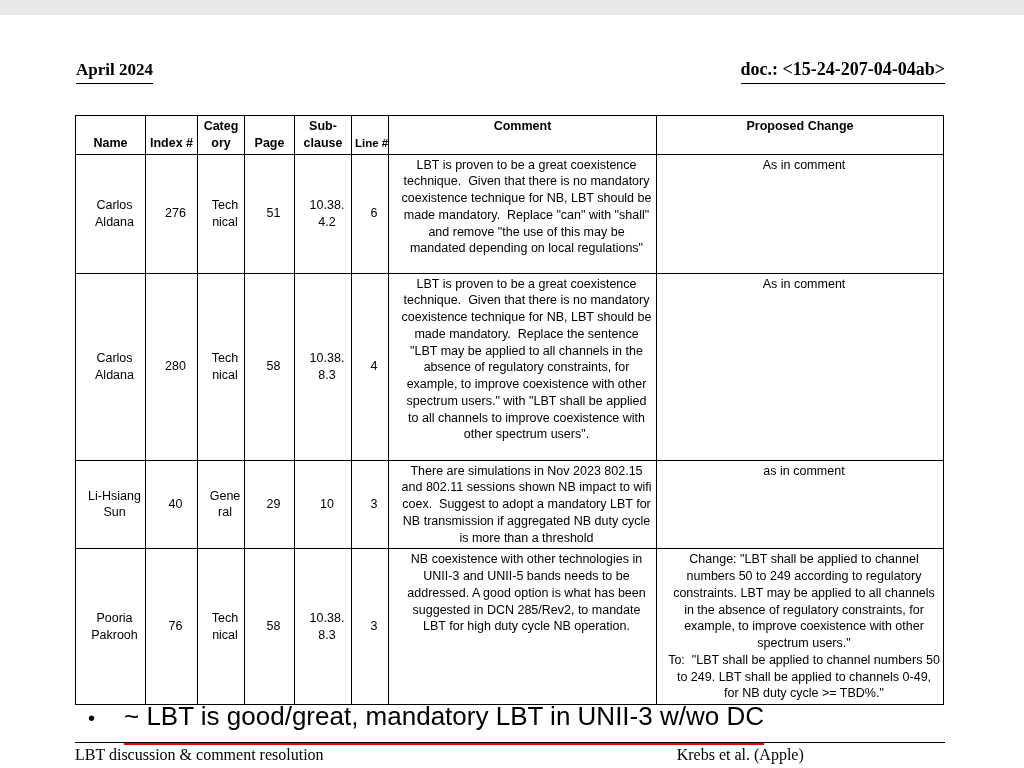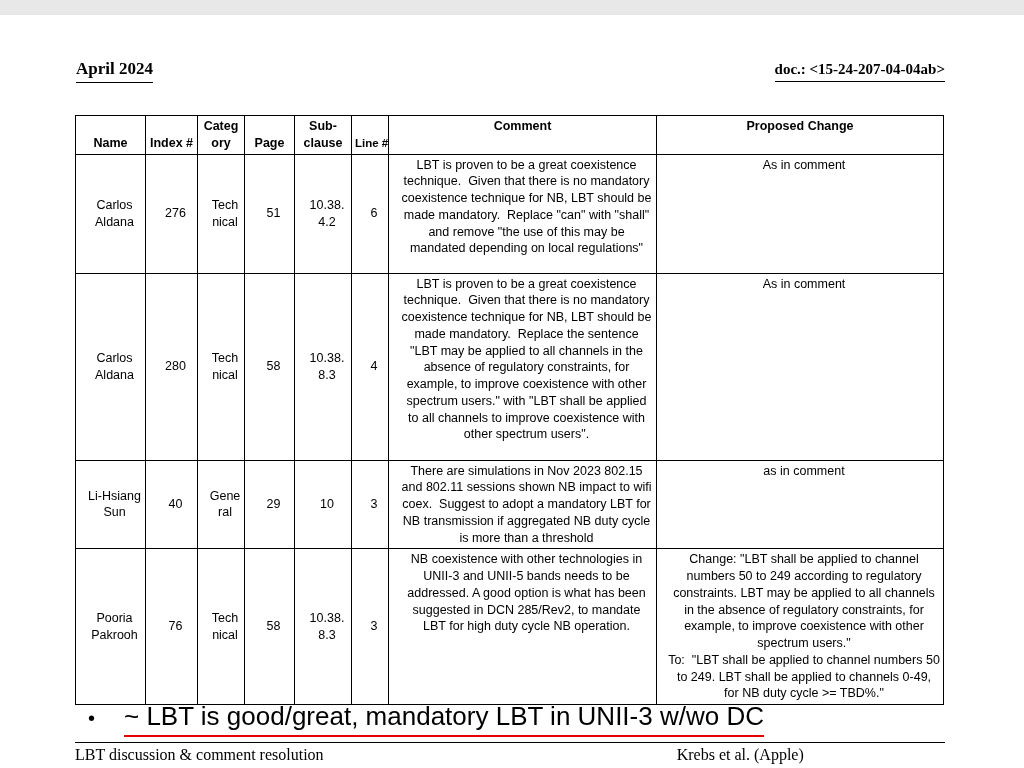--- a/index.html
+++ b/index.html
@@ -11,21 +11,21 @@
     overflow:hidden;
   }
   
   .hdr {
     position:absolute; top:44px; left:76px; right:79px;
     display:flex; justify-content:space-between; align-items:baseline;
     font-family:"Liberation Serif","DejaVu Serif",serif;
     font-weight:bold;
   }
   .hdr-date { font-size:17px; border-bottom:1.5px solid #000; padding-bottom:3px; }
-  .hdr-doc  { font-size:15px; border-bottom:1.5px solid #000; padding-bottom:3px; }
+  .hdr-doc  { font-size:18px; border-bottom:1.5px solid #000; padding-bottom:3px; }
   
   table.ctable {
     position:absolute; left:75px; top:100px; width:868px;
     border-collapse:collapse; table-layout:fixed;
     font-size:12.5px; line-height:1.34;
   }
   .ctable th, .ctable td {
     border:1px solid #000; padding:2px 3px;
     text-align:center; overflow:hidden;
   }
@@ -41,21 +41,21 @@
   tr.rh-1  { height:187px; }
   tr.rh-2  { height:86px; }
   tr.rh-3  { height:153px; }
   
   .bullet-line {
     position:absolute; left:88px; top:686px; right:60px;
     display:flex; align-items:baseline;
     font-size:26px; color:#000;
   }
   .bullet-marker { width:36px; font-size:20px; flex:none; }
-  .bullet-text { border-bottom:2px solid #e60000; padding-bottom:3px; }
+  .bullet-text { border-bottom:2px solid #e60000; padding-bottom:11px; }
   
   .footer-rule {
     position:absolute; left:75px; right:79px; top:727px;
     border-top:1.5px solid #000;
   }
   .footer {
     position:absolute; left:75px; right:62px; top:731px;
     display:flex; align-items:baseline;
     font-family:"Liberation Serif","DejaVu Serif",serif;
     font-size:16px;

